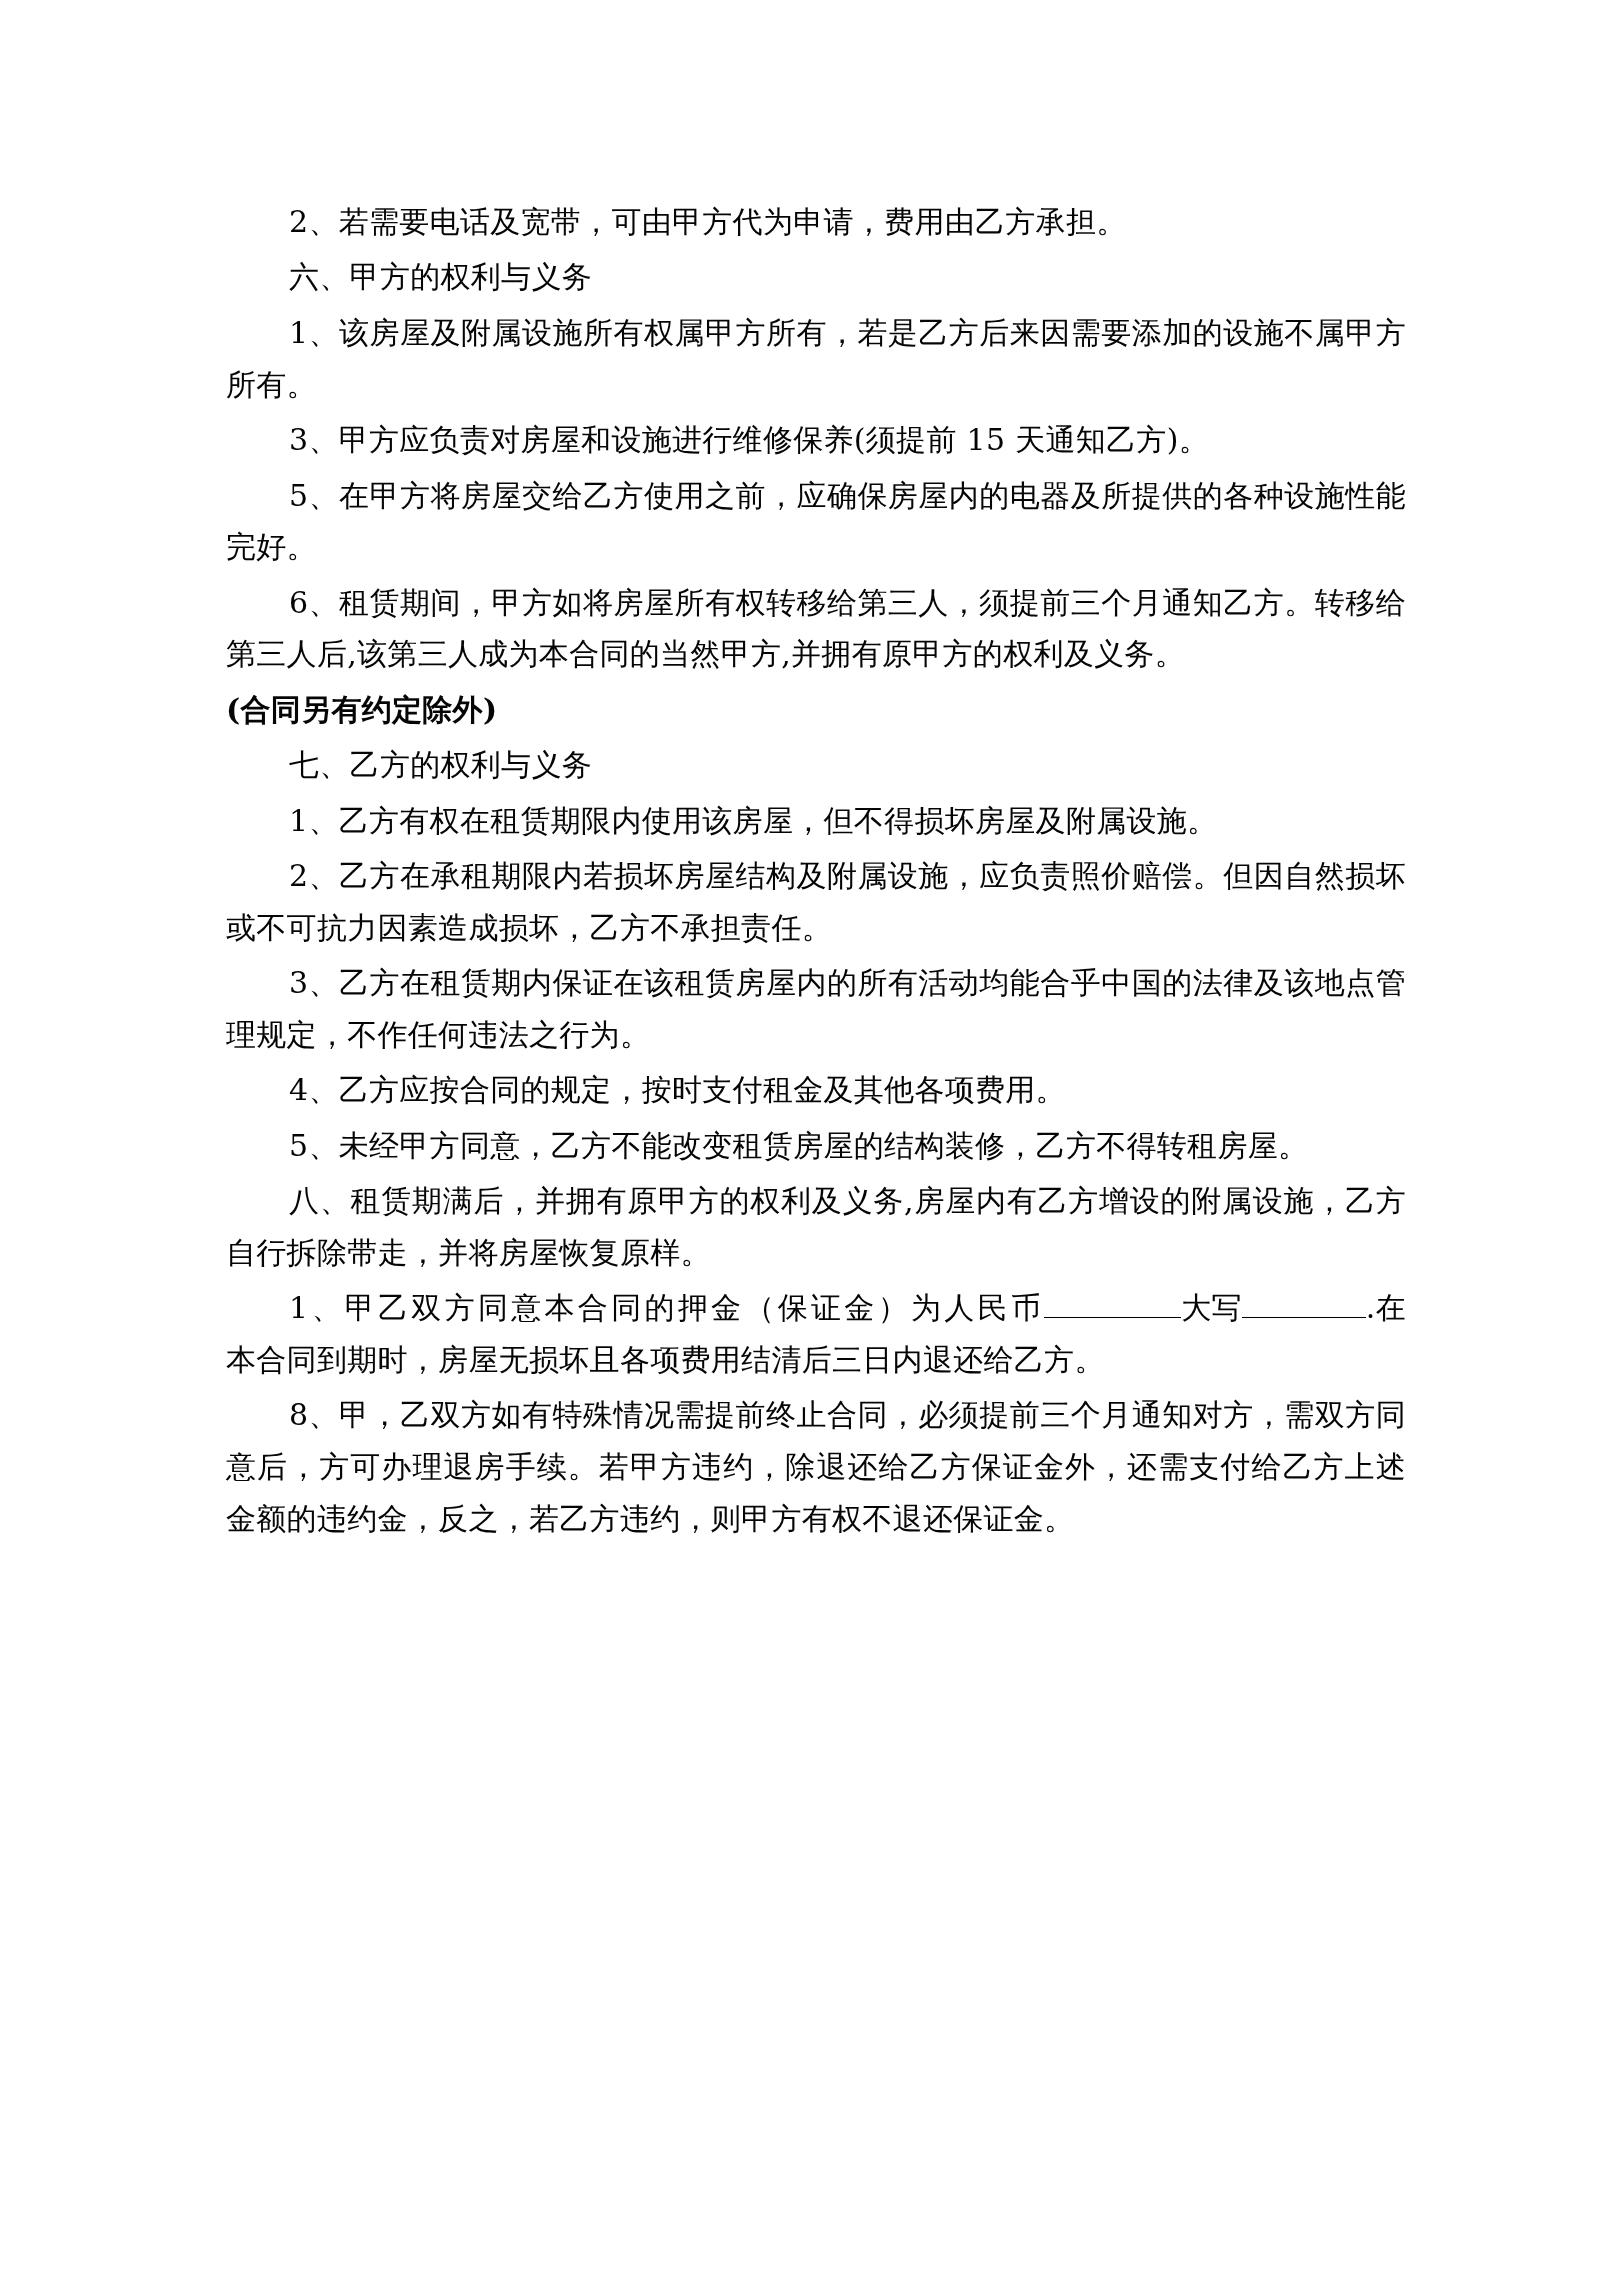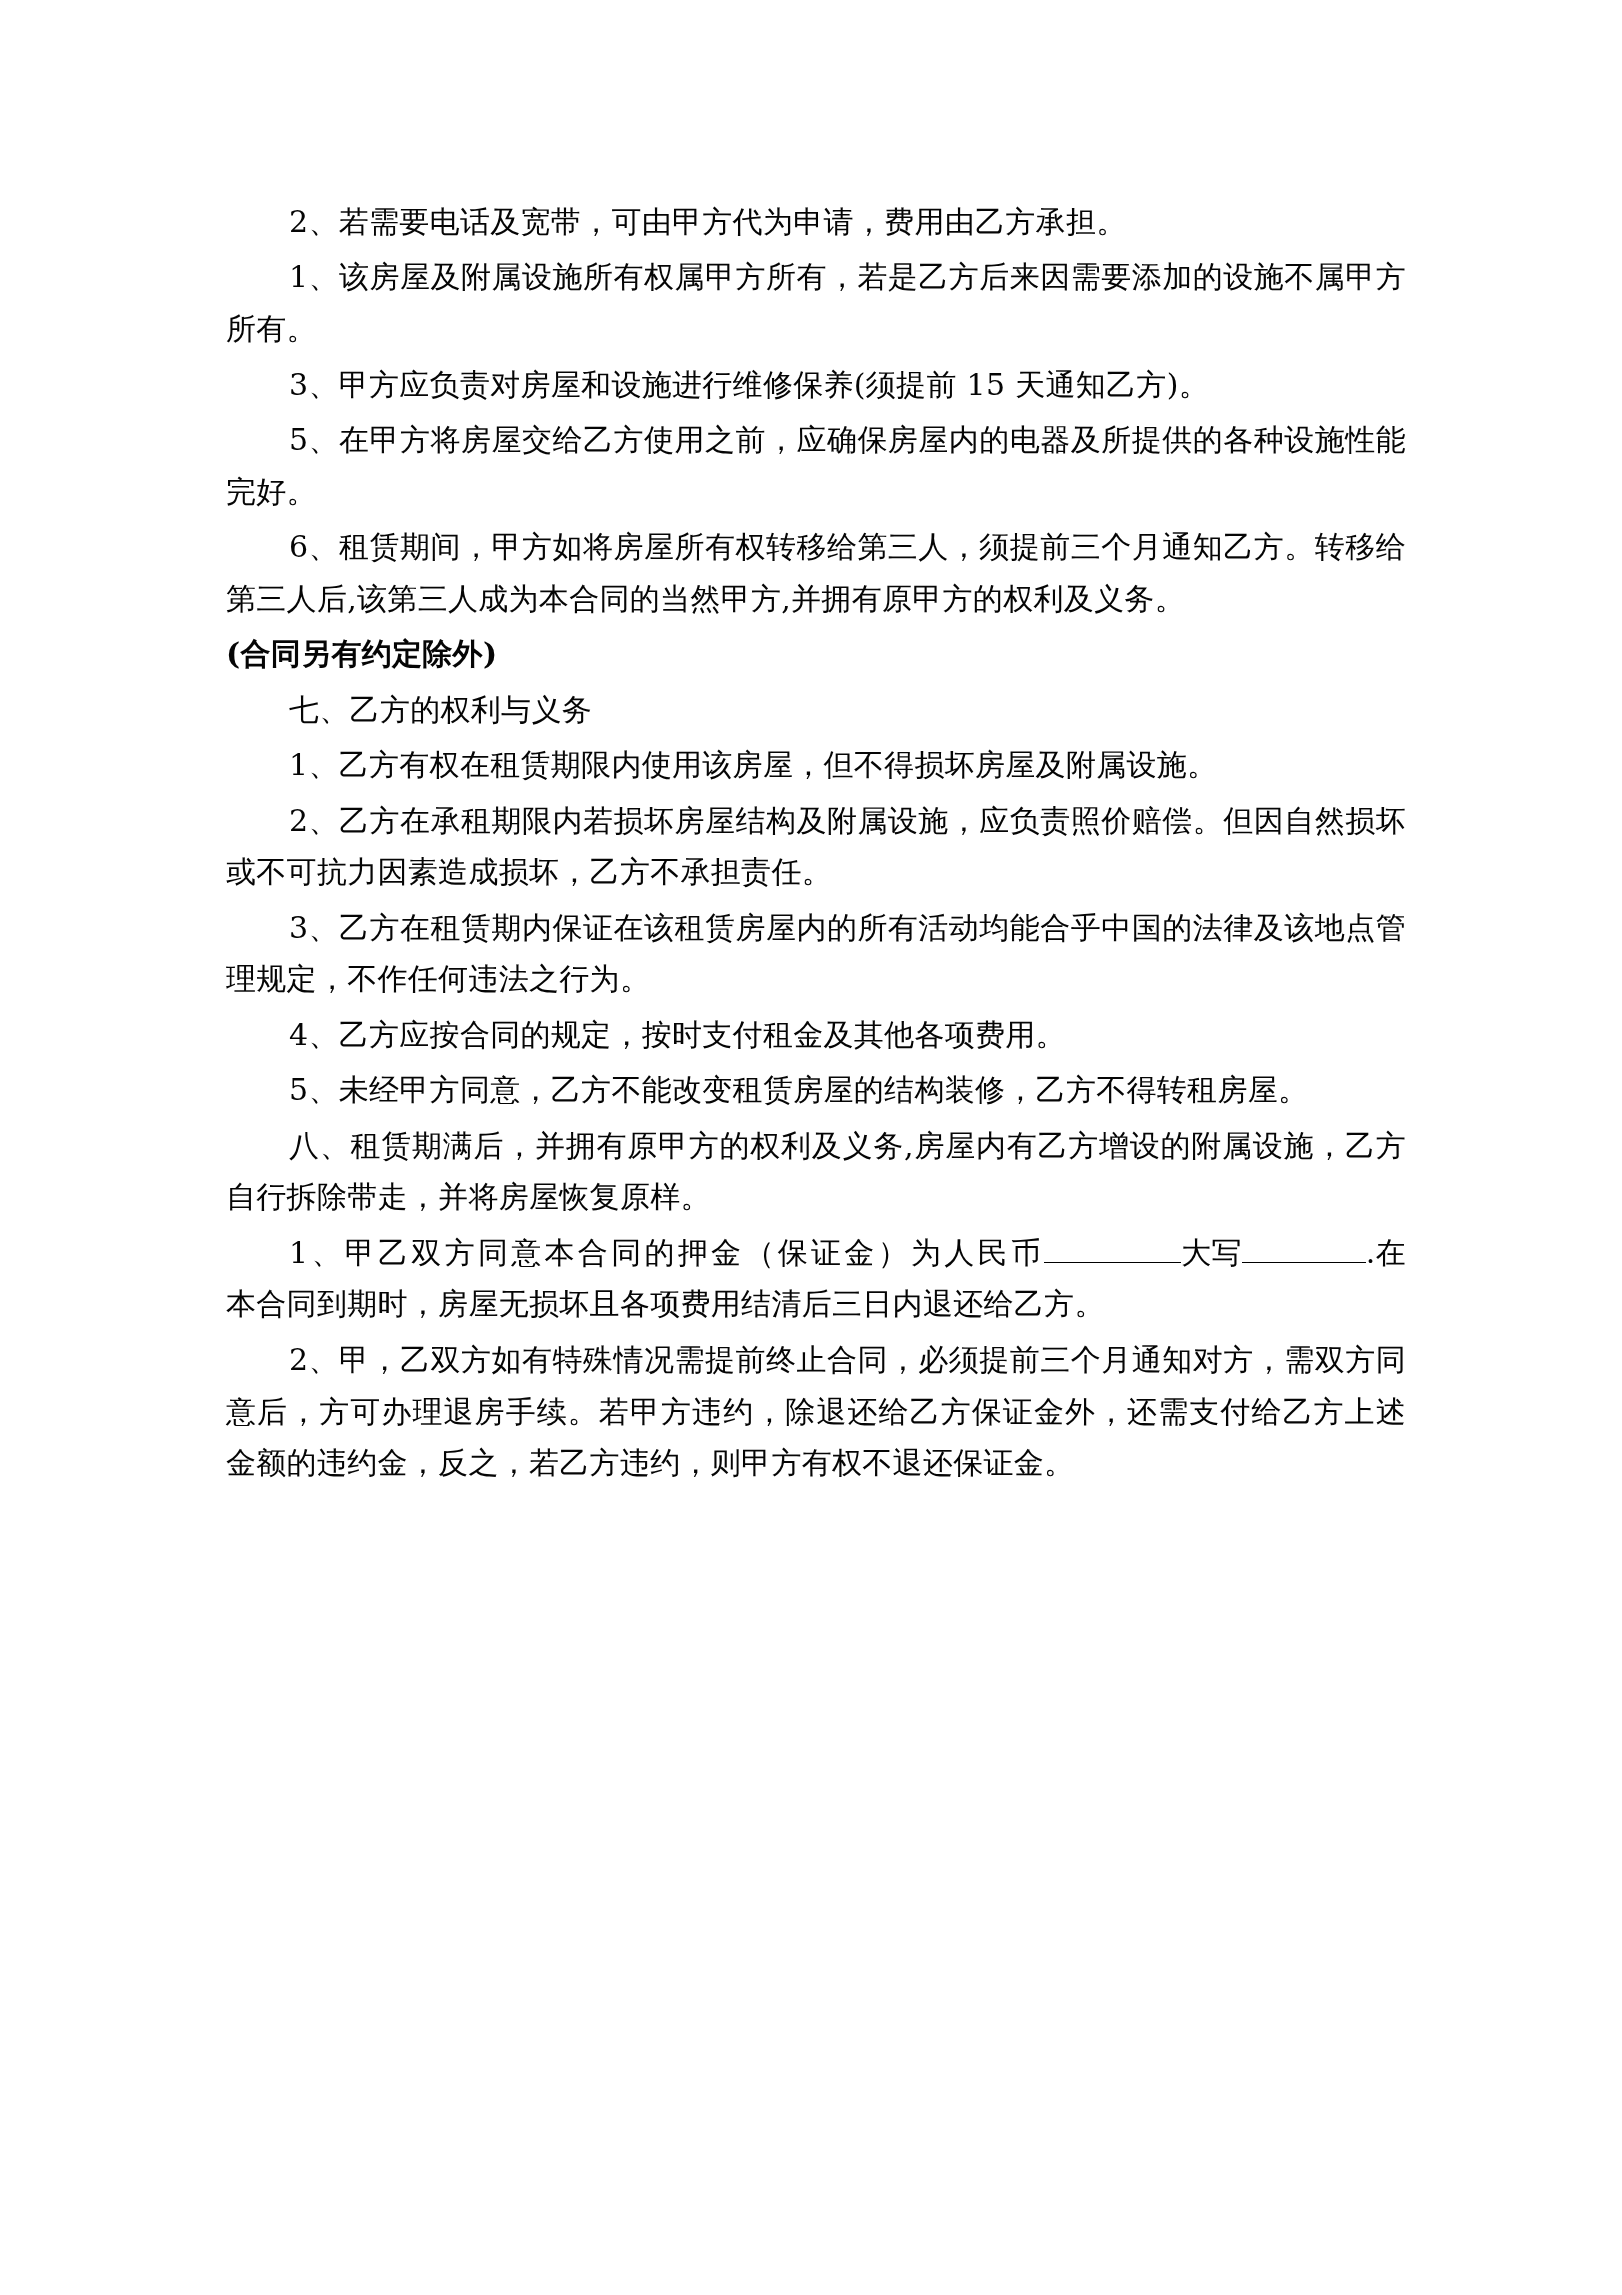--- a/index.html
+++ b/index.html
@@ -55,20 +55,21 @@
   }
 </style>
 </head>
 <body>
 
 <div class="page">
   <div class="doc-body">
 
     <p class="para">2、若需要电话及宽带，可由甲方代为申请，费用由乙方承担。</p>
 
+    <p class="heading">六、甲方的权利与义务</p>
 
     <p class="para">1、该房屋及附属设施所有权属甲方所有，若是乙方后来因需要添加的设施不属甲方所有。</p>
 
 
     <p class="para">3、甲方应负责对房屋和设施进行维修保养(须提前 15 天通知乙方)。</p>
 
 
     <p class="para">5、在甲方将房屋交给乙方使用之前，应确保房屋内的电器及所提供的各种设施性能完好。</p>
 
     <p class="para">6、租赁期间，甲方如将房屋所有权转移给第三人，须提前三个月通知乙方。转移给第三人后,该第三人成为本合同的当然甲方,并拥有原甲方的权利及义务。</p>
@@ -85,17 +86,17 @@
 
     <p class="para">4、乙方应按合同的规定，按时支付租金及其他各项费用。</p>
 
     <p class="para">5、未经甲方同意，乙方不能改变租赁房屋的结构装修，乙方不得转租房屋。</p>
 
     <p class="para">八、租赁期满后，并拥有原甲方的权利及义务,房屋内有乙方增设的附属设施，乙方自行拆除带走，并将房屋恢复原样。</p>
 
 
     <p class="para"><span class="spaced">1、甲乙双方同意本合同的押金（保证金）为人民币</span><span class="blank-line"></span><span>大写</span><span class="blank-line short"></span><span>.在本合同到期时，房屋无损坏且各项费用结清后三日内退还给乙方。</span></p>
 
-    <p class="para">2、甲，乙双方如有特殊情况需提前终止合同，必须提前三个月通知对方，需双方同意后，方可办理退房手续。若甲方违约，除退还给乙方保证金外，还需支付给乙方上述金额的违约金，反之，若乙方违约，则甲方有权不退还保证金。</p>
+    <p class="para">8、甲，乙双方如有特殊情况需提前终止合同，必须提前三个月通知对方，需双方同意后，方可办理退房手续。若甲方违约，除退还给乙方保证金外，还需支付给乙方上述金额的违约金，反之，若乙方违约，则甲方有权不退还保证金。</p>
 
   </div>
 </div>
 
 
 </body></html>

